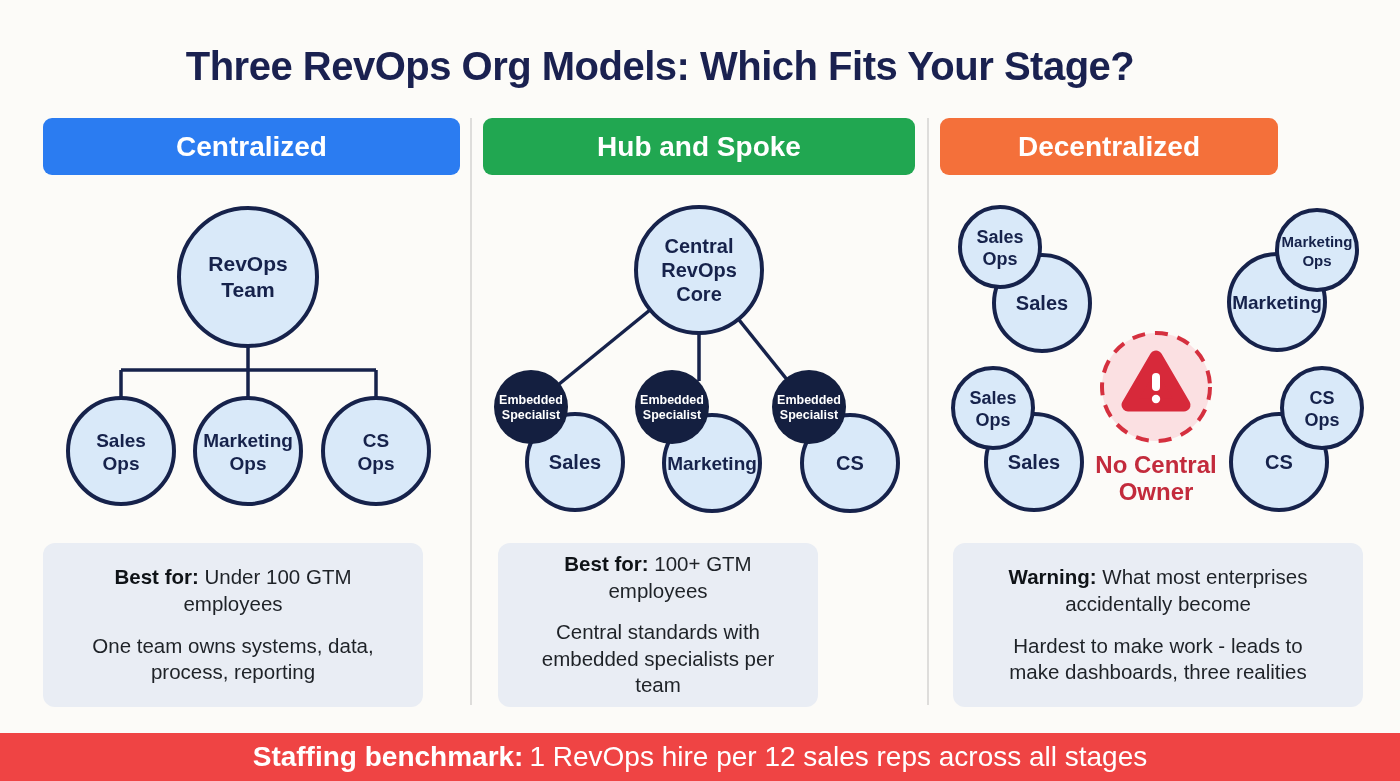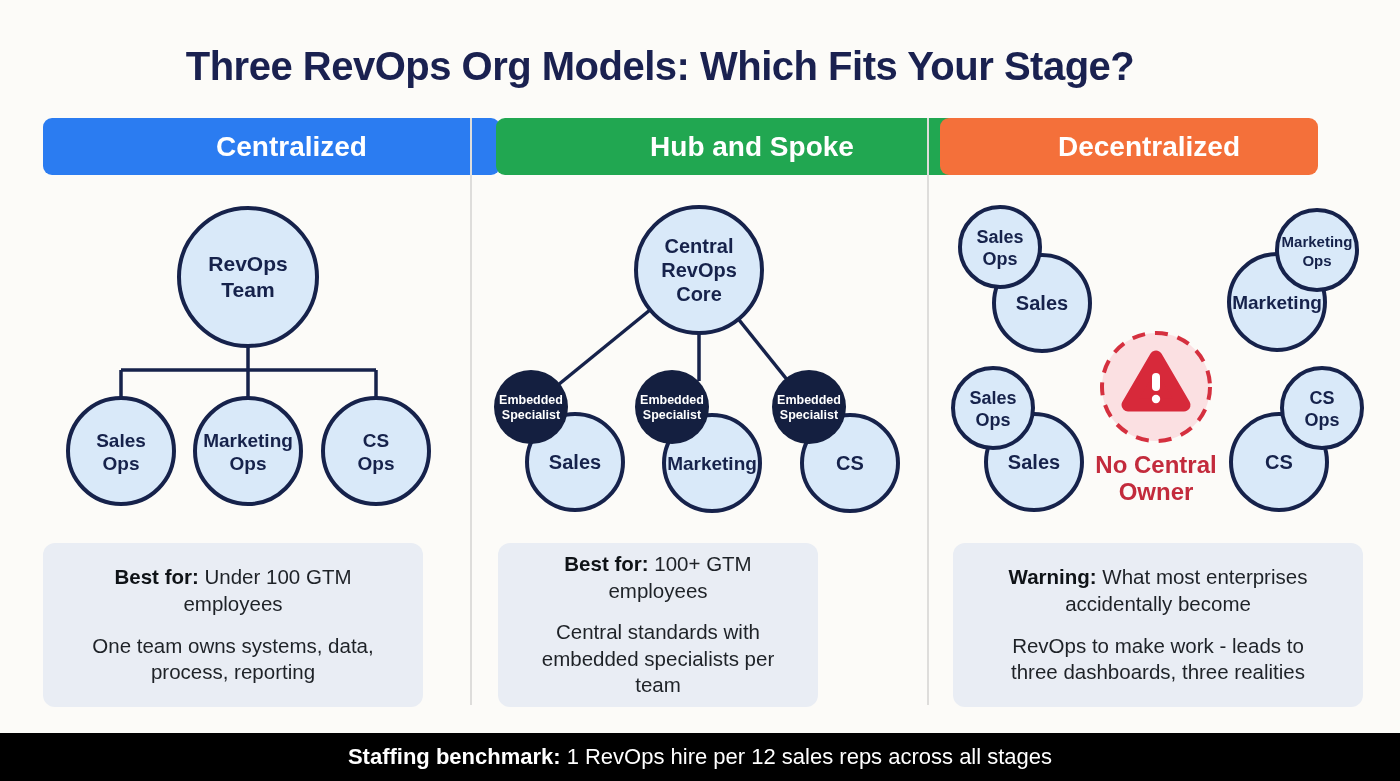--- a/index.html
+++ b/index.html
@@ -9,24 +9,24 @@
     font-family:"Liberation Sans","DejaVu Sans",sans-serif;
   }
   .title {
     position:absolute; top:44px; left:0; width:1320px; margin:0;
     text-align:center; font-size:40px; font-weight:800;
     color:#1a2150; letter-spacing:-0.5px;
   }
   .col-header {
     position:absolute; top:118px; height:57px; border-radius:9px;
     display:flex; align-items:center; justify-content:center;
-    color:#ffffff; font-size:28px; font-weight:700;padding-left:40px;
+    color:#ffffff; font-size:28px; font-weight:700;
   }
   #hdr-1 { left:43px;  width:417px; }
-  #hdr-2 { left:496px; width:432px; }
+  #hdr-2 { left:483px; width:432px; }
   #hdr-3 { left:940px; width:338px; }
   .diagram { position:absolute; top:176px; }
   #svg-1 { left:43px; }
   #svg-2 { left:483px; }
   #svg-3 { left:932px; }
   .divider {
     position:absolute; top:118px; height:587px; width:2px;
     background:#dedddb;
   }
   #div-1 { left:470px; }
@@ -39,23 +39,23 @@
   }
   #info-1 { left:43px;  width:380px; }
   #info-2 { left:498px; width:320px; }
   #info-3 { left:953px; width:410px; }
   .info-box p { margin:0; padding:0 22px; }
   .info-box b { color:#0f1317; }
   .w330 { max-width:330px; }
   .w320 { max-width:320px; }
   .footer {
     position:absolute; left:0; top:733px; width:1400px; height:48px;
-    background:#000000; color:#ffffff;
+    background:#ef4444; color:#ffffff;
     display:flex; align-items:center; justify-content:center;
-    font-size:22px;
+    font-size:28px;
   }
   .footer b { margin-right:6px; }
   
   .node  { fill:#d9e9f9; stroke:#16224b; stroke-width:4; }
   .dark-node { fill:#141f40; }
   .edge  { stroke:#16224b; stroke-width:3.5; fill:none; }
   text {
     fill:#16224b; font-weight:700; text-anchor:middle;
     font-family:"Liberation Sans","DejaVu Sans",sans-serif;
   }
@@ -178,19 +178,19 @@
 <div class="info-box" id="info-1">
   <p><b>Best for:</b><span> Under 100 GTM employees</span></p>
   <p class="w330">One team owns systems, data, process, reporting</p>
 </div>
 <div class="info-box" id="info-2">
   <p><b>Best for:</b><span> 100+ GTM employees</span></p>
   <p>Central standards with embedded specialists per team</p>
 </div>
 <div class="info-box" id="info-3">
   <p><b>Warning:</b><span> What most enterprises accidentally become</span></p>
-  <p class="w320">RevOps to make work - leads to three dashboards, three realities</p>
+  <p class="w320">Hardest to make work - leads to make dashboards, three realities</p>
 </div>
 
 <div class="footer">
   <b>Staffing benchmark:</b>
   <span>1 RevOps hire per 12 sales reps across all stages</span>
 </div>
 
 </body></html>

